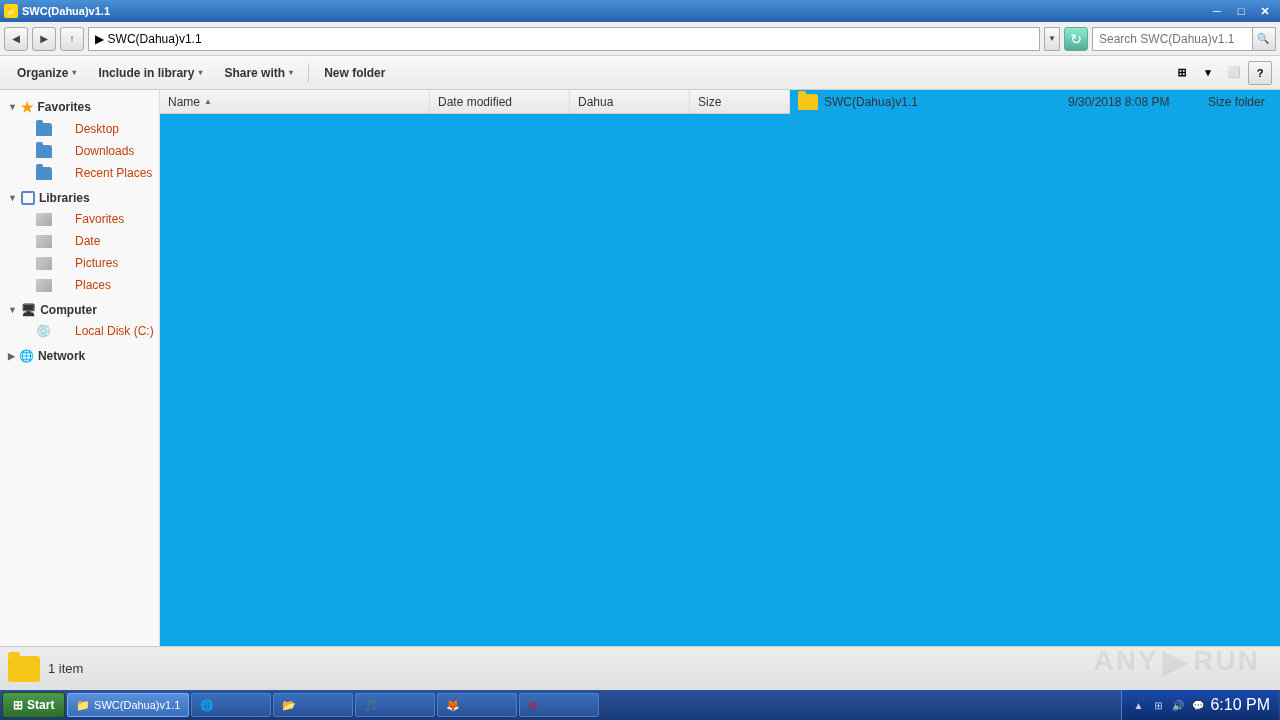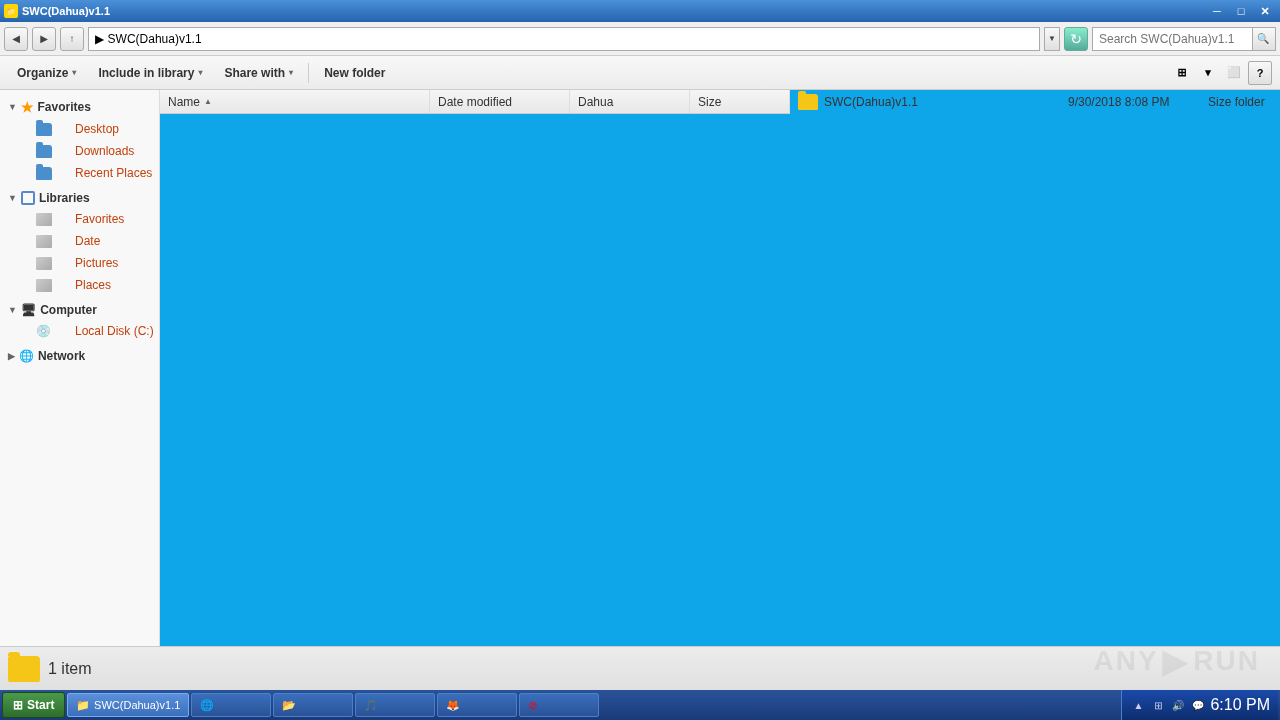--- a/index.html
+++ b/index.html
@@ -162,21 +162,21 @@
       flex-shrink: 0;
     }
     .status-folder-icon {
       width: 32px; height: 26px; background: #f5c518;
       border-radius: 2px 4px 2px 2px; position: relative; flex-shrink: 0;
     }
     .status-folder-icon::before {
       content: ''; position: absolute; top: -4px; left: 0;
       width: 12px; height: 4px; background: #f5c518; border-radius: 3px 3px 0 0;
     }
-    .status-text { font-size: 16px; color: #333; }
+    .status-text { font-size: 13px; color: #333; }
 
     
     .taskbar {
       height: 30px;
       background: linear-gradient(to bottom, #2a5298, #1a3a7a);
       display: flex;
       align-items: center;
       flex-shrink: 0;
       padding: 0 2px;
       gap: 2px;

